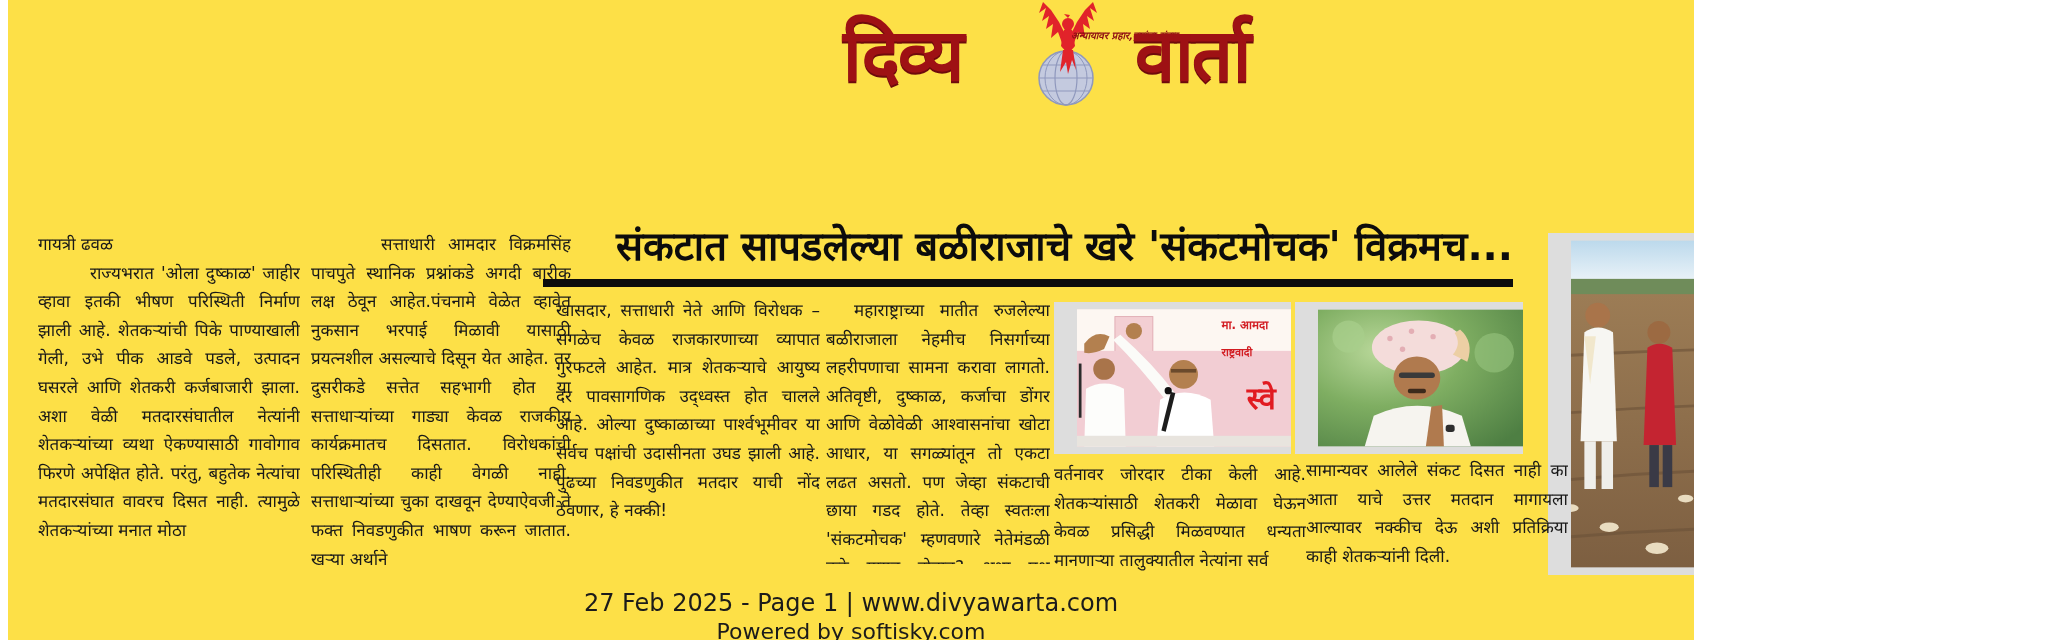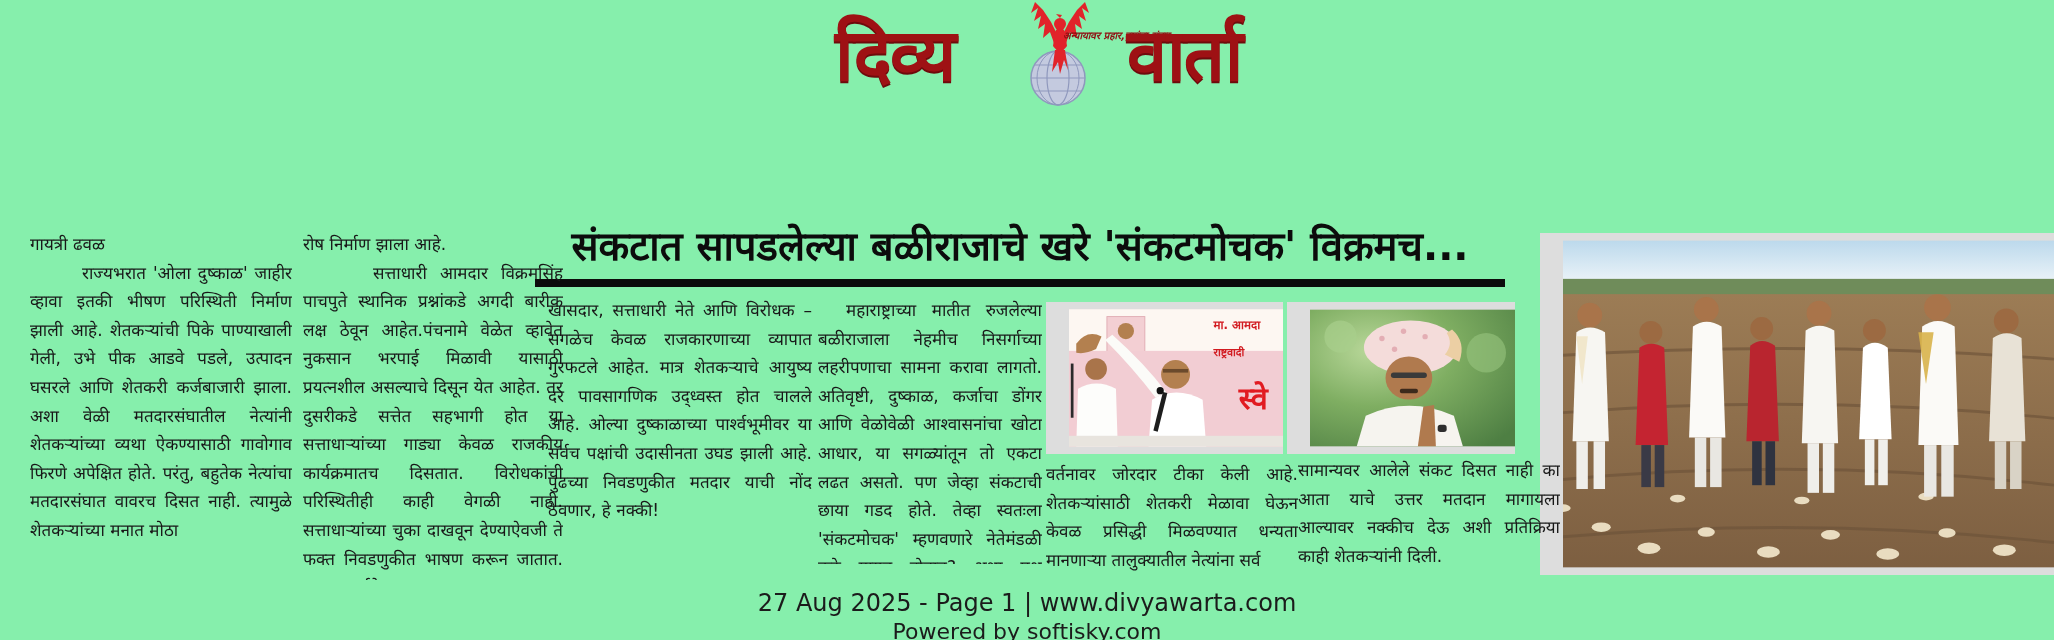--- a/index.html
+++ b/index.html
@@ -1,23 +1,24 @@
 <!DOCTYPE html>
 <html><head>
 <meta charset="utf-8">
 <style>
   * { margin:0; padding:0; box-sizing:border-box; }
   html,body { background:#ffffff; }
   .page {
     position:relative;
-    width:2054px; height:640px;
-    background:#86efac;
+    width:1686px; height:640px;
+    background:#fde047;
     overflow:hidden;
     font-family:"DejaVu Sans", "Liberation Sans", sans-serif;
     color:#111;
+    margin-left:8px;
   }
 
   
   .masthead { position:absolute; top:4px; left:0; width:100%; height:100px; }
   .mast-inner { position:absolute; left:835px; top:0; width:580px; height:100px; }
   .mast-word {
     position:absolute; top:6px;
     font-size:72px; font-weight:bold; line-height:90px;
     color:#9e1114;
     text-shadow:0 2px 0 #6e0a0c;
@@ -40,21 +41,21 @@
     font-size:64px; font-weight:bold; color:#0c0c0c;
     line-height:98px; text-align:center; white-space:nowrap;
     letter-spacing:-1px;
     overflow:hidden;
   }
 
   
   .subheadline {
     position:absolute; top:218px; left:535px; width:970px; height:56px;
     font-size:40px; font-weight:bold; color:#0c0c0c;
-    text-align:center; line-height:56px; white-space:nowrap; overflow:hidden;
+    text-align:right; line-height:56px; white-space:nowrap; overflow:hidden;
   }
   .sub-rule {
     position:absolute; top:279px; left:535px; width:970px; height:8px;
     background:#0c0c0c;
   }
 
   
   .col {
     position:absolute;
     font-size:17px; line-height:28.6px; color:#181818;
@@ -126,21 +127,20 @@
 
   <div class="subheadline">संकटात सापडलेल्या बळीराजाचे खरे 'संकटमोचक' विक्रमच...</div>
   <div class="sub-rule"></div>
 
   <div class="col col1">
     <p class="center-line">गायत्री ढवळ</p>
     <p class="indent-lg">राज्यभरात 'ओला दुष्काळ' जाहीर व्हावा इतकी भीषण परिस्थिती निर्माण झाली आहे. शेतकऱ्यांची पिके पाण्याखाली गेली, उभे पीक आडवे पडले, उत्पादन घसरले आणि शेतकरी कर्जबाजारी झाला. अशा वेळी मतदारसंघातील नेत्यांनी शेतकऱ्यांच्या व्यथा ऐकण्यासाठी गावोगाव फिरणे अपेक्षित होते. परंतु, बहुतेक नेत्यांचा मतदारसंघात वावरच दिसत नाही. त्यामुळे शेतकऱ्यांच्या मनात मोठा</p>
   </div>
 
   <div class="col col2">
-    <p>रोष निर्माण झाला आहे.</p>
     <p class="indent-md">सत्ताधारी आमदार विक्रमसिंह पाचपुते स्थानिक प्रश्नांकडे अगदी बारीक लक्ष ठेवून आहेत.पंचनामे वेळेत व्हावेत नुकसान भरपाई मिळावी यासाठी प्रयत्नशील असल्याचे दिसून येत आहेत. तर दुसरीकडे सत्तेत सहभागी होत या सत्ताधाऱ्यांच्या गाड्या केवळ राजकीय कार्यक्रमातच दिसतात. विरोधकांची परिस्थितीही काही वेगळी नाही. सत्ताधाऱ्यांच्या चुका दाखवून देण्याऐवजी ते फक्त निवडणुकीत भाषण करून जातात. खऱ्या अर्थाने</p>
   </div>
 
   <div class="col col3">
     <p>खासदार, सत्ताधारी नेते आणि विरोधक – सगळेच केवळ राजकारणाच्या व्यापात गुरफटले आहेत. मात्र शेतकऱ्याचे आयुष्य दर पावसागणिक उद्ध्वस्त होत चालले आहे. ओल्या दुष्काळाच्या पार्श्वभूमीवर या सर्वच पक्षांची उदासीनता उघड झाली आहे. पुढच्या निवडणुकीत मतदार याची नोंद ठेवणार, हे नक्की!</p>
   </div>
 
   <div class="col col4">
     <p class="indent-sm">महाराष्ट्राच्या मातीत रुजलेल्या बळीराजाला नेहमीच निसर्गाच्या लहरीपणाचा सामना करावा लागतो. अतिवृष्टी, दुष्काळ, कर्जाचा डोंगर आणि वेळोवेळी आश्वासनांचा खोटा आधार, या सगळ्यांतून तो एकटा लढत असतो. पण जेव्हा संकटाची छाया गडद होते. तेव्हा स्वतःला 'संकटमोचक' म्हणवणारे नेतेमंडळी कुठे गायब होतात? अशा प्रश्न शेतकऱ्यांनी उपस्थित करत सत्ताधारी नेत्यांच्या असंवेदनशील</p>
   </div>
@@ -306,17 +306,17 @@
   </div>
 
   <div class="col caption-right">
     <p>सामान्यवर आलेले संकट दिसत नाही का आता याचे उत्तर मतदान मागायला आल्यावर नक्कीच देऊ अशी प्रतिक्रिया काही शेतकऱ्यांनी दिली.</p>
   </div>
   <div class="col caption-left">
     <p>वर्तनावर जोरदार टीका केली आहे. शेतकऱ्यांसाठी शेतकरी मेळावा घेऊन केवळ प्रसिद्धी मिळवण्यात धन्यता मानणाऱ्या तालुक्यातील नेत्यांना सर्व</p>
   </div>
 
   <div class="footer">
-    <div class="footer-line1">27 Aug 2025 - Page 1 | www.divyawarta.com</div>
+    <div class="footer-line1">27 Feb 2025 - Page 1 | www.divyawarta.com</div>
     <div class="footer-line2">Powered by softisky.com</div>
   </div>
 
 </div>
 
 </body></html>

